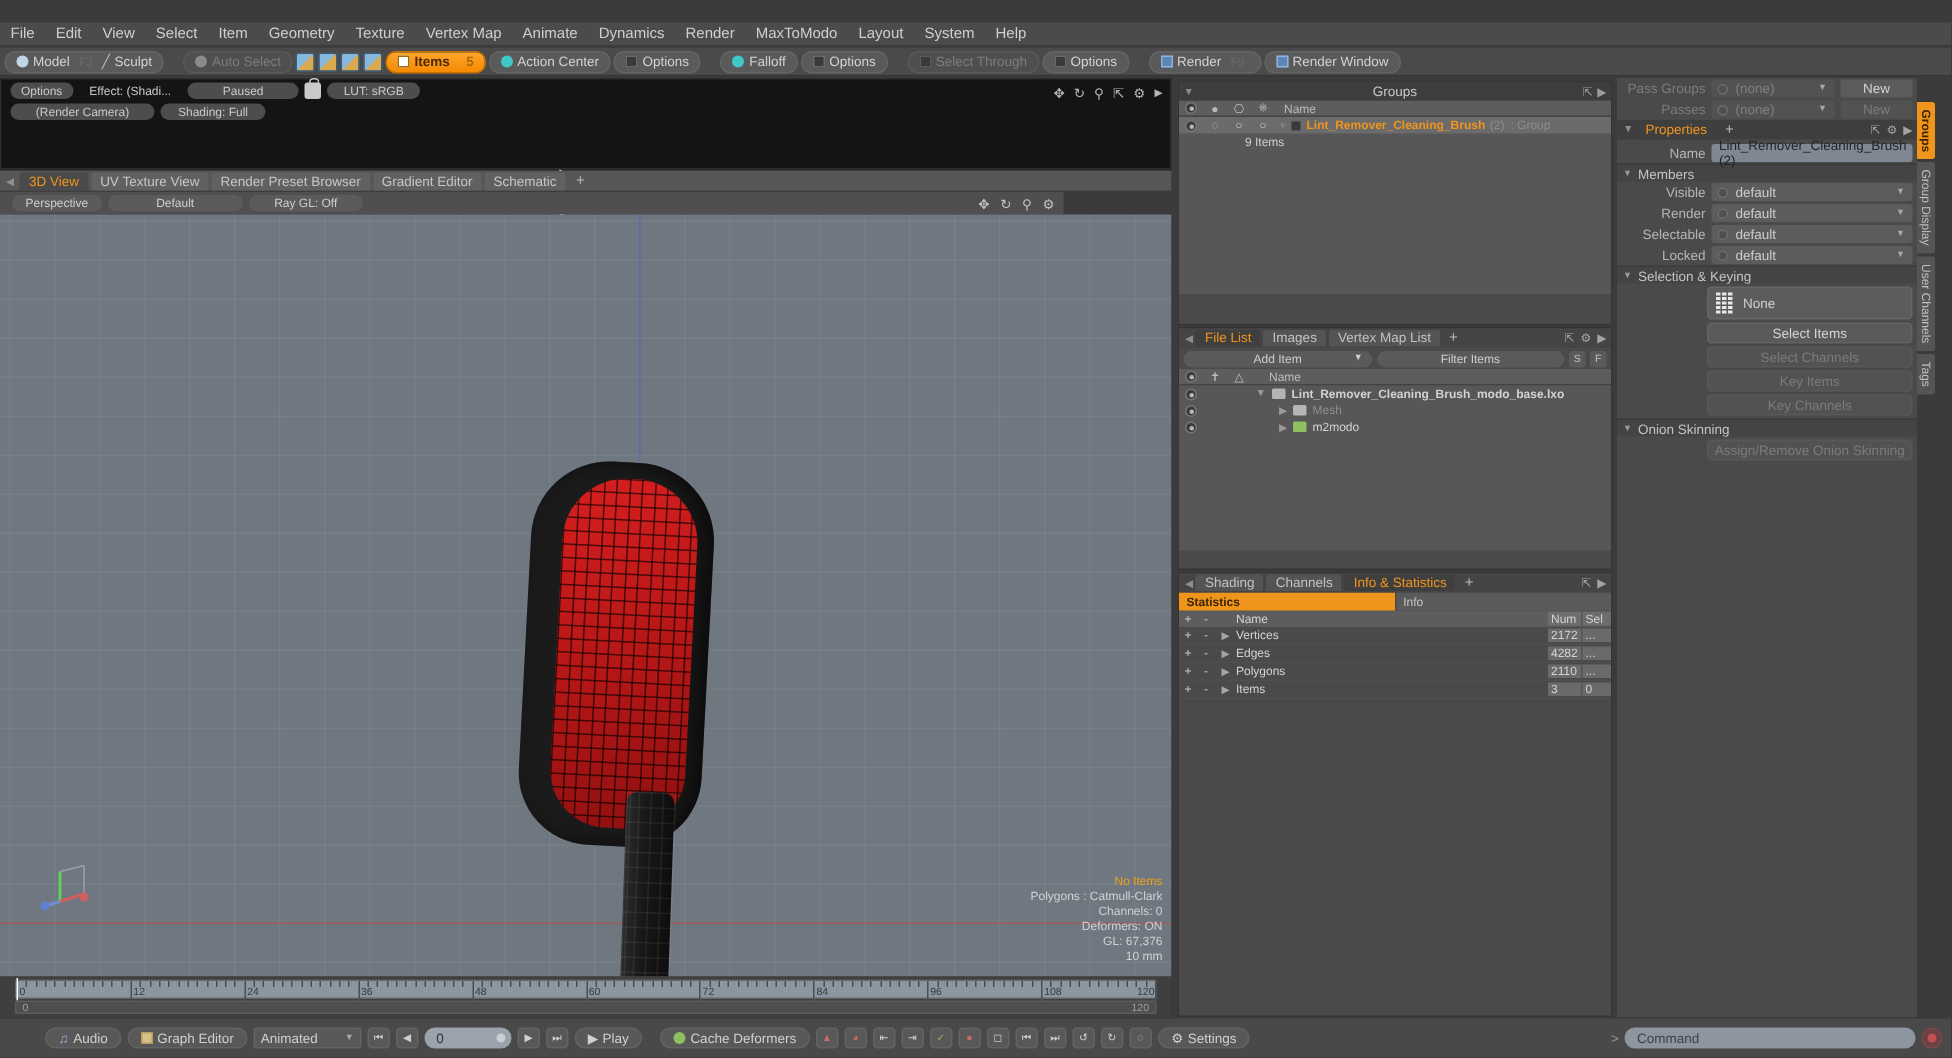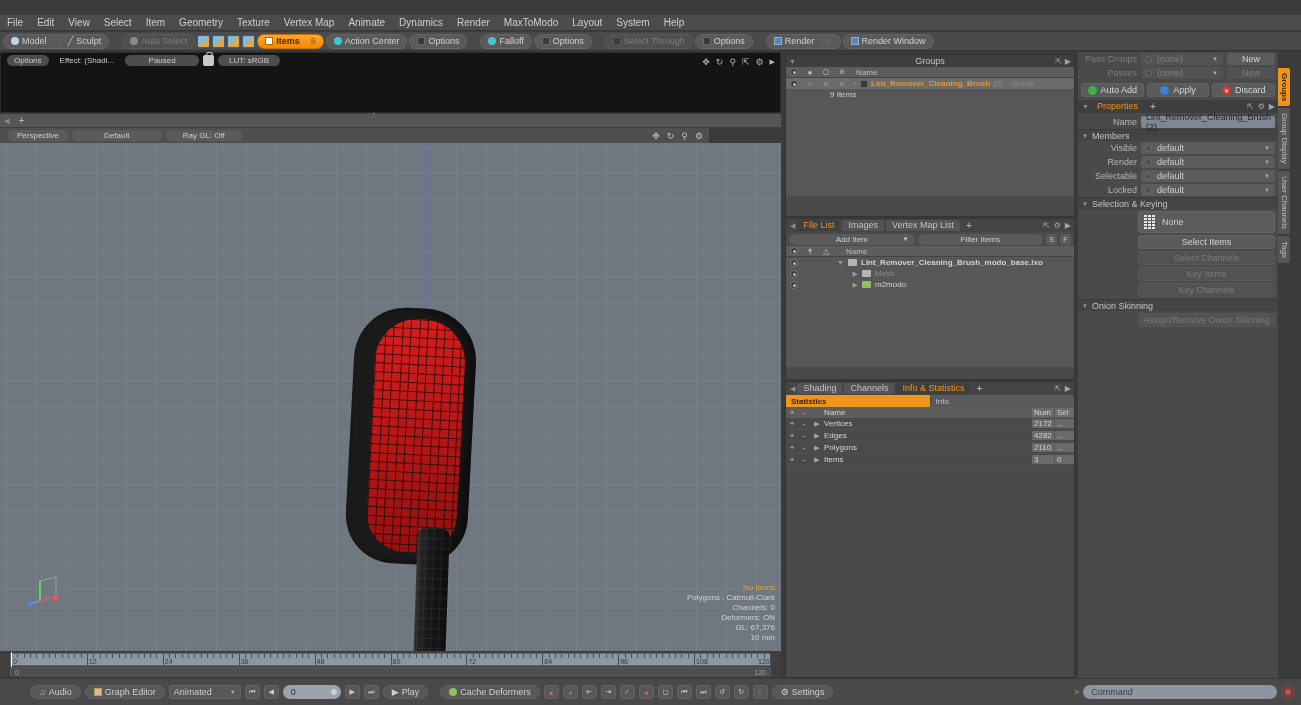--- a/index.html
+++ b/index.html
@@ -489,33 +489,44 @@
   </div>
 
   <div class="previewbar">
     <div class="prevrow">
       <div class="pbtn">Options</div>
       <div class="pbtn" style="background:transparent">Effect: (Shadi...</div>
       <div class="pbtn" style="width:74px">Paused</div>
       <div class="lockic"></div>
       <div class="pbtn" style="width:62px">LUT: sRGB</div>
     </div>
+    <div class="prevrow" style="padding-top:3px">
+      <div class="pbtn" style="width:96px">(Render Camera)</div>
+      <div class="pbtn" style="width:70px">Shading: Full</div>
+    </div>
     <div class="prevtools">
       <span>✥</span>
       <span>↻</span>
       <span>⚲</span>
       <span>⇱</span>
       <span>⚙</span>
       <span style="font-size:7px">▶</span>
     </div>
     <div class="playglyph"></div>
   </div>
 
   <div class="vptabs">
     <span class="arr">◀</span>
+    <span id="vptabs-host" style="display:flex;gap:2px;align-items:center">
+        <span class="tab on">3D View</span>
+        <span class="tab">UV Texture View</span>
+        <span class="tab">Render Preset Browser</span>
+        <span class="tab">Gradient Editor</span>
+        <span class="tab">Schematic</span>
+      </span>
     <span class="plus">+</span>
   </div>
 
   <div class="vpopts">
     <div class="vbtn">Perspective</div>
     <div class="vbtn" style="width:90px">Default</div>
     <div class="vbtn" style="width:76px">Ray GL: Off</div>
     <div class="tools">
       <span>✥</span>
       <span>↻</span>
@@ -1039,34 +1050,20 @@
     </div>
     <div class="prow">
       <span class="plabel dim">Passes</span>
       <span class="pdrop dim">
         <span class="rad"></span>
         <span>(none)</span>
         <span class="cv">▼</span>
       </span>
       <span class="pnew dim">New</span>
     </div>
-    <div class="actrow">
-      <div class="actbtn">
-        <span class="cgreen"></span>
-        <span>Auto Add</span>
-      </div>
-      <div class="actbtn">
-        <span class="cblue"></span>
-        <span>Apply</span>
-      </div>
-      <div class="actbtn">
-        <span class="cred">✕</span>
-        <span>Discard</span>
-      </div>
-    </div>
 
     <div class="tabrow" style="background:#3e3e3e">
       <span class="arr" style="color:#8e8e8e;font-size:7px">▼</span>
       <span class="ptab on">Properties</span>
       <span style="color:#b9b9b9;padding:0 4px">+</span>
       <span class="rt">
         <span>⇱</span>
         <span>⚙</span>
         <span>▶</span>
       </span>

